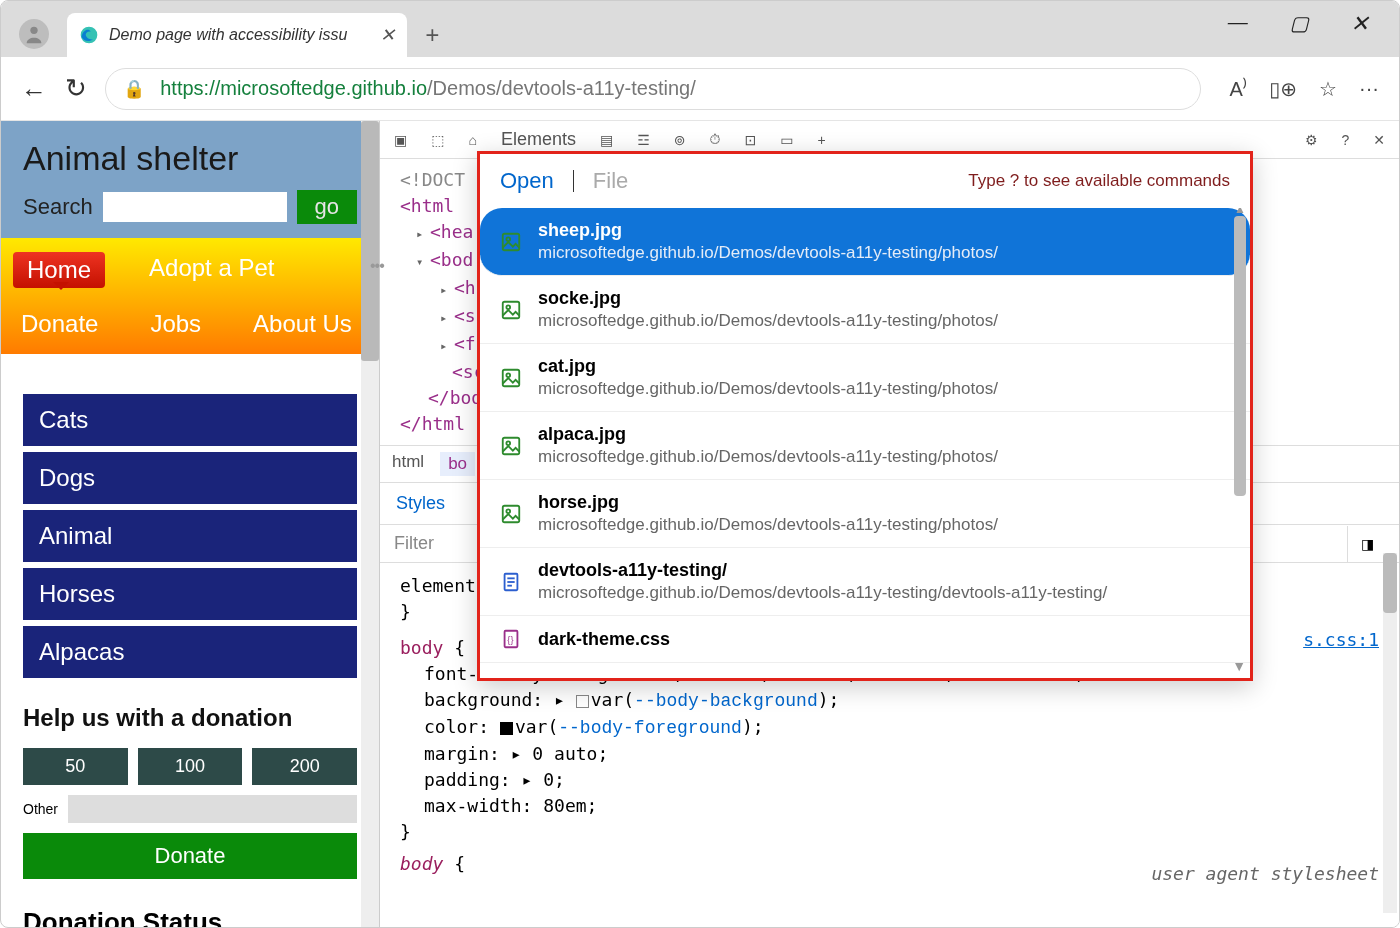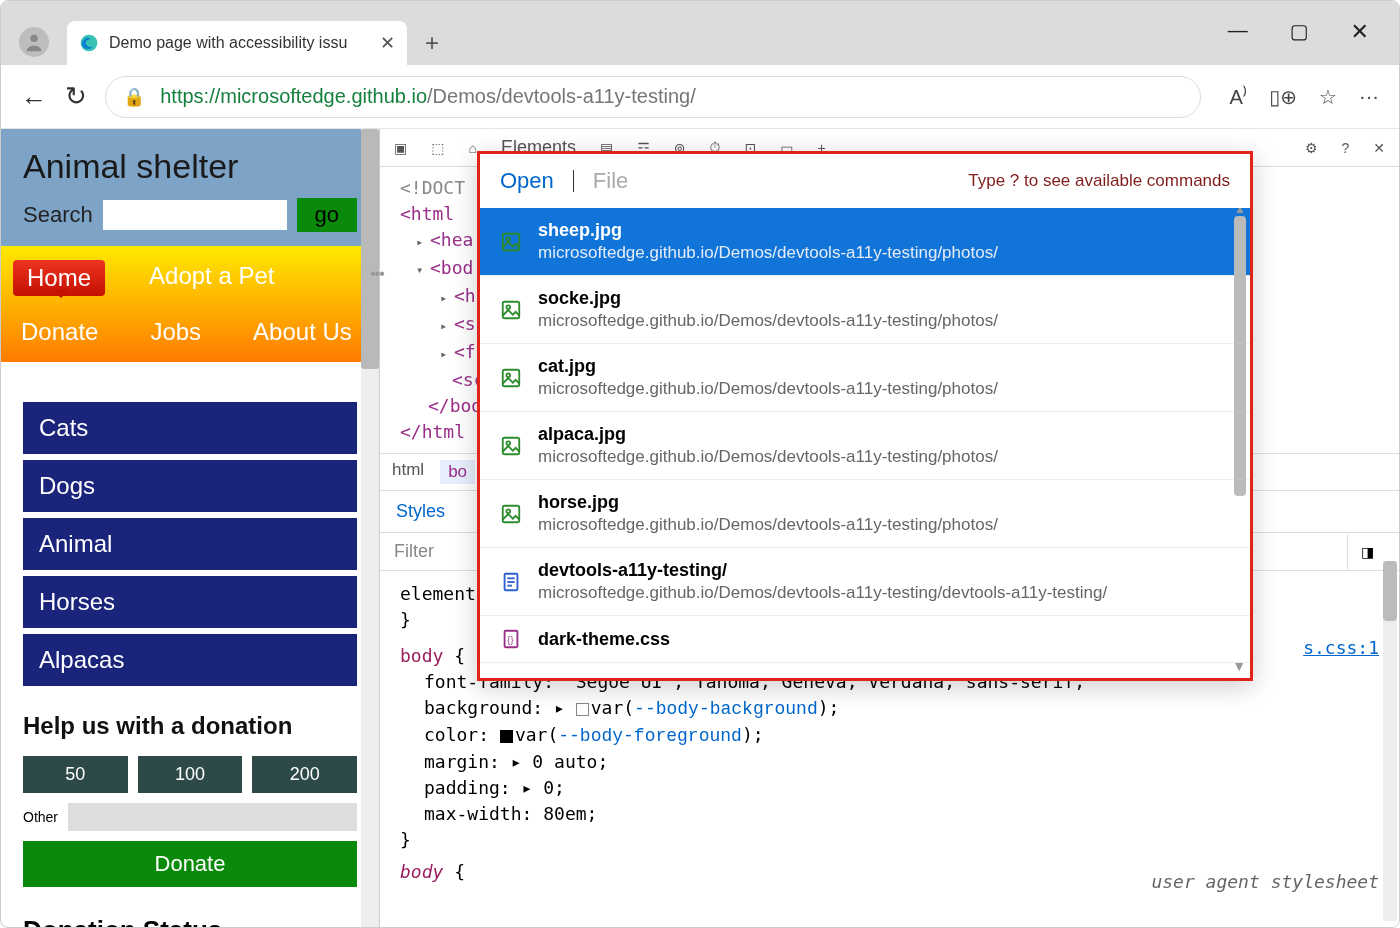--- a/index.html
+++ b/index.html
@@ -1,19 +1,19 @@
 <!DOCTYPE html>
 <html><head>
 <meta charset="utf-8">
 <style>
 * { box-sizing: border-box; margin: 0; padding: 0; }
 body { font-family: "Segoe UI", Tahoma, sans-serif; font-size: 14px; background: #fff; overflow: hidden; width: 1400px; height: 928px; border: 1px solid #ccc; border-radius: 8px; position: relative; }
 
 
-.titlebar { height: 64px; background: #dcdcdc; display: flex; align-items: flex-end; }
+.titlebar { height: 56px; background: #dcdcdc; display: flex; align-items: flex-end; font-style: italic; }
 .avatar { width: 30px; height: 30px; border-radius: 50%; background: #bdbdbd; margin: 0 18px 8px 18px; display: flex; align-items: center; justify-content: center; }
 .avatar svg { width: 22px; height: 22px; fill: #888; }
 .tab { background: #fff; border-radius: 8px 8px 0 0; height: 44px; display: flex; align-items: center; padding: 0 12px; gap: 10px; min-width: 340px; }
 .tab .edge-icon { width: 20px; height: 20px; }
 .tab-title { font-size: 16px; color: #333; flex: 1; white-space: nowrap; overflow: hidden; }
 .tab-close { font-size: 18px; color: #555; }
 .new-tab { font-size: 24px; color: #555; margin: 0 18px 8px 18px; }
 .winbtns { margin-left: auto; display: flex; gap: 42px; padding: 0 30px 20px 0; font-size: 20px; color: #222; }
 .winclose { font-size: 22px; }
 
@@ -29,21 +29,21 @@
 
 
 .page { width: 378px; position: relative; overflow: hidden; }
 .page-scroll { position: absolute; right: 0; top: 0; width: 18px; height: 100%; background: #eee; }
 .page-thumb { position: absolute; right: 0; top: 0; width: 18px; height: 240px; background: #b9b9b9; border-radius: 3px; }
 .hero { background: #7da3c7; padding: 18px 22px 14px 22px; }
 .hero h1 { font-size: 34px; font-weight: 400; color: #1a1a1a; }
 .search-row { display: flex; align-items: center; gap: 10px; margin-top: 12px; }
 .search-label { font-size: 22px; color: #222; }
 .search-input { flex: 1; height: 30px; background: #fff; border: none; }
-.go-btn { background: #0a8a0a; color: #000000; padding: 4px 18px; font-size: 22px; }
+.go-btn { background: #0a8a0a; color: #e5e5e5; padding: 4px 18px; font-size: 22px; }
 .navbar { background: linear-gradient(#ffe900, #ff7b00); padding: 14px 0 14px 0; display: flex; flex-wrap: wrap; gap: 20px 24px; font-size: 24px; color: #fff; }
 .nav-item { padding: 2px 8px; margin-left: 12px; }
 .nav-home { background: linear-gradient(#ee3322, #c41100); border-radius: 4px; padding: 4px 14px; position: relative; }
 .nav-home::after { content: ""; position: absolute; bottom: -10px; left: 44%; border: 8px solid transparent; border-top-color: #c41100; }
 .sidebar-list { padding: 40px 22px 0 22px; display: flex; flex-direction: column; gap: 6px; }
 .cat-item { background: #1a247a; color: #fff; font-size: 24px; padding: 12px 16px; }
 .donation { padding: 26px 22px 0 22px; }
 .donation h2 { font-size: 24px; color: #111; margin-bottom: 16px; }
 .amount-row { display: flex; gap: 10px; }
 .amount { flex: 1; background: #2d4a48; color: #fff; text-align: center; padding: 8px 0; font-size: 18px; }
@@ -81,21 +81,21 @@
 .dt-thumb { position: absolute; top: 0; width: 100%; height: 60px; background: #bbb; border-radius: 4px; }
 
 
 .palette { position: absolute; left: 476px; top: 150px; width: 776px; height: 530px; background: #fff; border: 3px solid #e2231a; box-shadow: 0 6px 24px rgba(0,0,0,.2); display: flex; flex-direction: column; }
 .palette-head { display: flex; align-items: center; padding: 14px 20px; gap: 17px; font-size: 22px; }
 .open-word { color: #0066cc; }
 .file-word { color: #aaa; }
 .hint { margin-left: auto; font-size: 17px; color: #7f1d1d; }
 .results { flex: 1; overflow: hidden; position: relative; }
 .result { display: flex; gap: 16px; padding: 12px 20px; border-bottom: 1px solid #eee; align-items: center; }
-.result.selected { background: #1074d8; color: #fff; }
+.result.selected { background: #1074d8; color: #fff; border-radius: 22px; }
 .result.selected .rpath { color: #e4ecf7; }
 .ricon { width: 22px; height: 22px; flex-shrink: 0; }
 .rtext { display: flex; flex-direction: column; gap: 2px; }
 .rname { font-size: 18px; font-weight: 600; }
 .rpath { font-size: 17px; color: #666; }
 .result.selected .rname { color: #fff; }
 .palette-scroll { position: absolute; right: 4px; top: 8px; width: 12px; height: 280px; background: #bbb; border-radius: 4px; }
 .palette-scroll-down { position: absolute; right: 4px; bottom: 4px; color: #999; }
 .palette-scroll-up { position: absolute; right: 4px; top: -6px; color: #999; font-size: 12px; }
 

